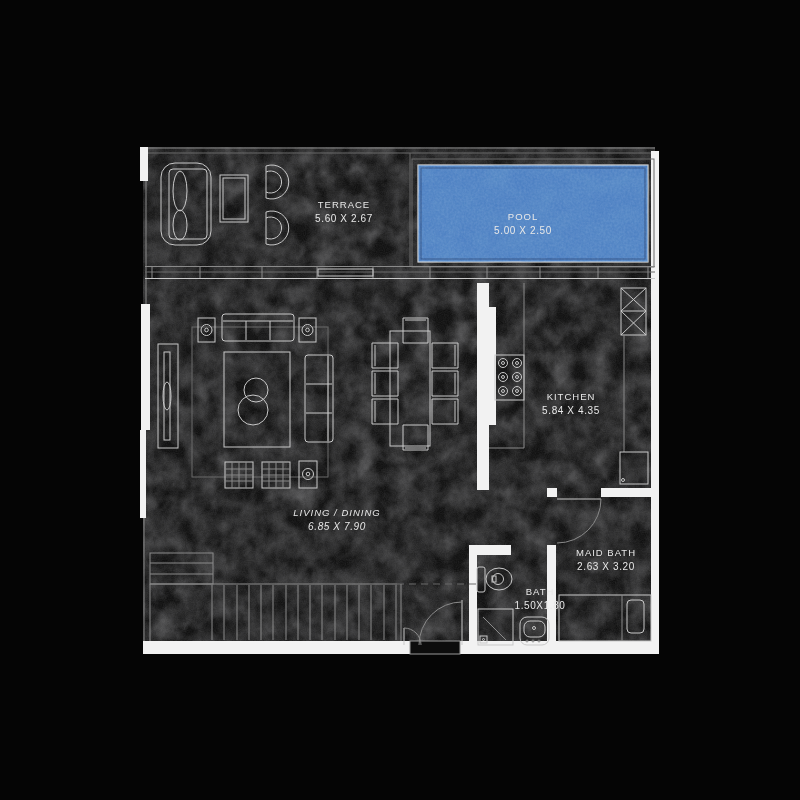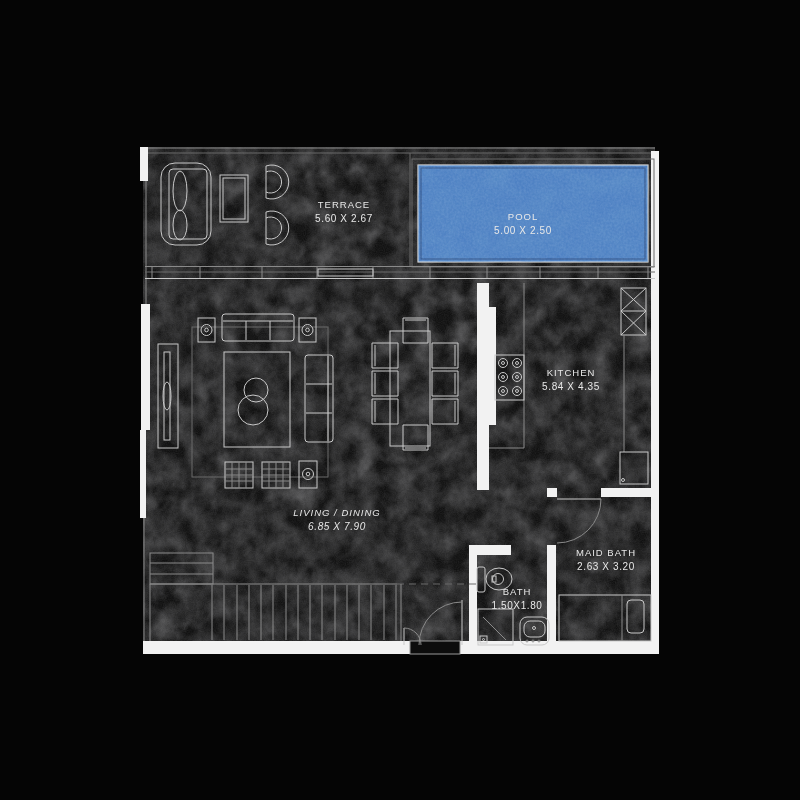--- a/index.html
+++ b/index.html
@@ -239,29 +239,29 @@
 </svg>
 
   <div class="room-label" style="left:344px;top:198px;">
     <span class="nm">TERRACE</span>
     <span class="dm">5.60 X 2.67</span>
   </div>
   <div class="room-label" style="left:523px;top:210px;">
     <span class="nm">POOL</span>
     <span class="dm">5.00 X 2.50</span>
   </div>
-  <div class="room-label" style="left:571px;top:366px;">
+  <div class="room-label" style="left:571px;top:390px;">
     <span class="nm">KITCHEN</span>
     <span class="dm">5.84 X 4.35</span>
   </div>
   <div class="room-label" style="left:337px;top:506px;font-style:italic;">
     <span class="nm">LIVING / DINING</span>
     <span class="dm">6.85 X 7.90</span>
   </div>
   <div class="room-label" style="left:606px;top:546px;">
     <span class="nm">MAID BATH</span>
     <span class="dm">2.63 X 3.20</span>
   </div>
-  <div class="room-label" style="left:517px;top:585px;">
+  <div class="room-label" style="left:540px;top:585px;">
     <span class="nm">BATH</span>
     <span class="dm">1.50X1.80</span>
   </div>
 </div>
 
 </body></html>

